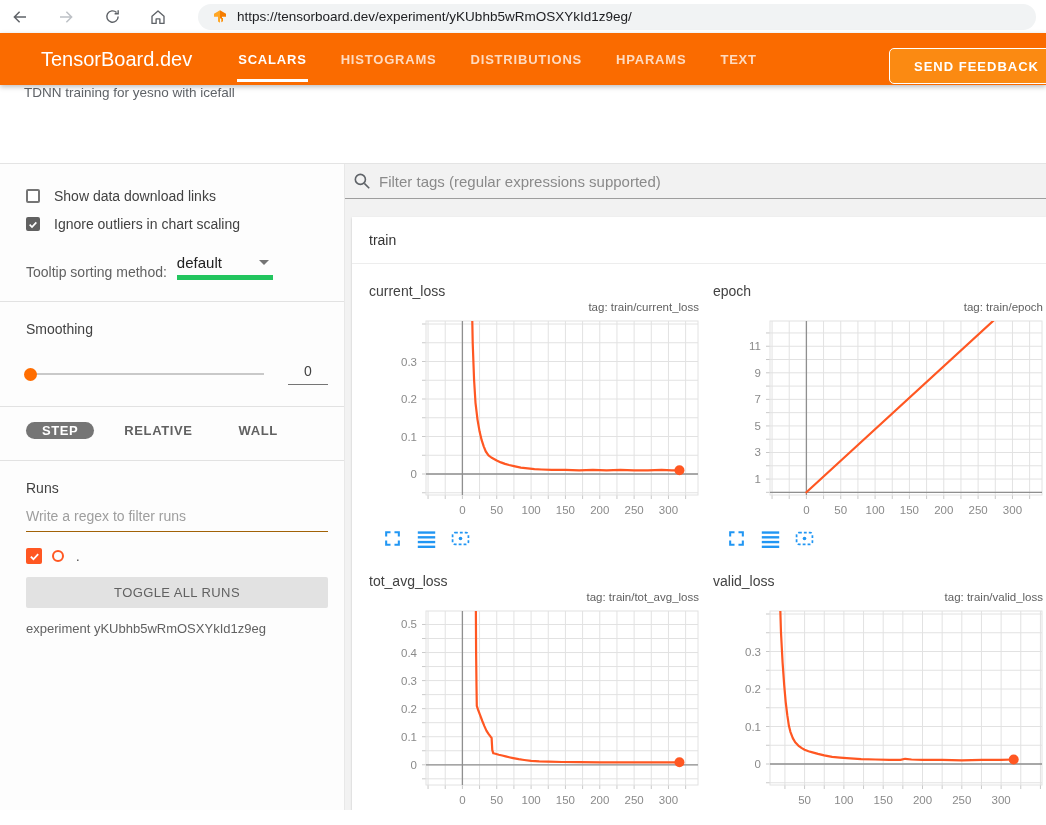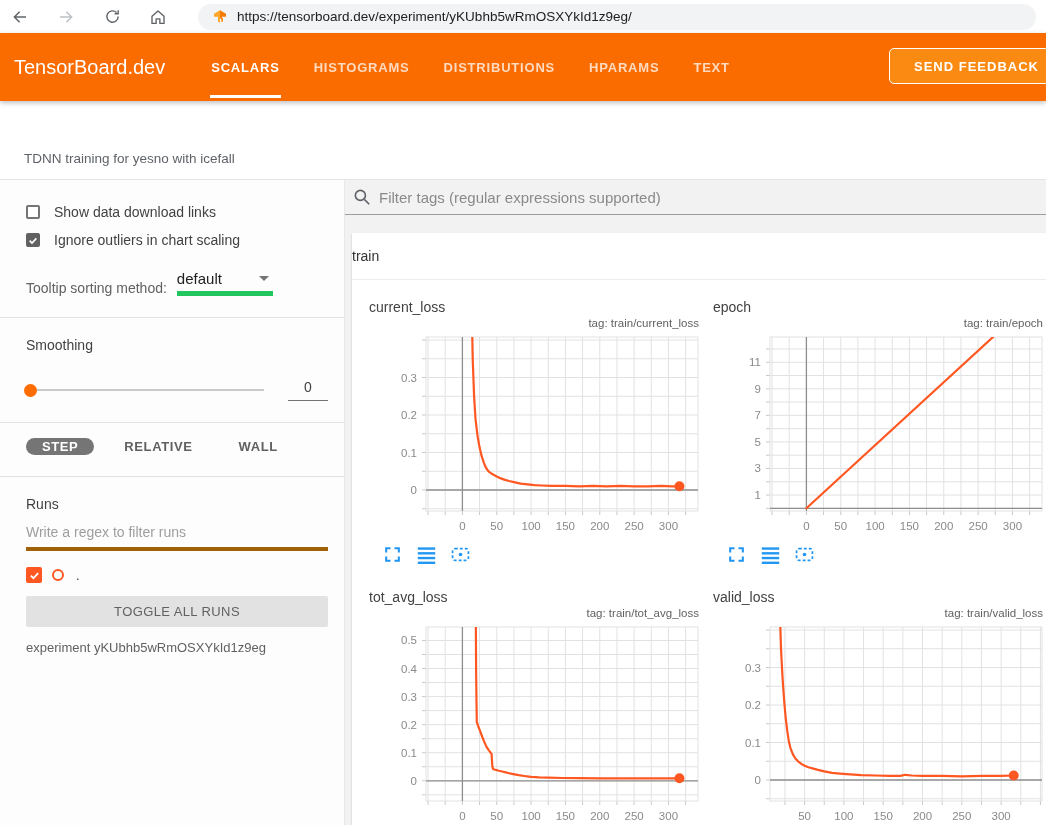--- a/index.html
+++ b/index.html
@@ -8,30 +8,30 @@
 
   
   .chrome { height:33px; display:flex; align-items:center; padding:0 10px 0 8px; background:#fff;gap:16px; }
   .nav-ic { width:24px; height:24px; display:flex; align-items:center; justify-content:center; color:#5f6368; margin-right:6px; cursor:pointer; flex-shrink:0; }
   .nav-ic.disabled { color:#bdc1c6; }
   .url-pill { flex:1; height:26px; background:#f1f3f4; border-radius:13px; display:flex; align-items:center; padding:0 14px; margin-left:6px; }
   .favicon { width:16px; height:16px; margin-right:9px; flex-shrink:0; }
   .url-text { font-size:13.5px; color:#202124; white-space:nowrap; }
 
   
-  header { height:68px; background:#fa6b00; display:flex; align-items:center; padding-left:14px; position:relative; z-index:3; box-shadow:0 2px 5px rgba(0,0,0,0.25); }
+  header { height:52px; background:#fa6b00; display:flex; align-items:center; padding-left:41px; position:relative; z-index:3; box-shadow:0 2px 5px rgba(0,0,0,0.25); }
   .logo { color:#fff; font-size:20px; margin-right:46px; white-space:nowrap; }
   .tabs { display:flex; align-items:stretch; height:100%; }
   .tab { color:rgba(255,255,255,0.75); font-size:13px; font-weight:bold; letter-spacing:0.8px; display:flex; align-items:center; position:relative; cursor:pointer; margin-right:34px; }
   .tab.active { color:#fff; }
   .tab.active::after { content:""; position:absolute; left:-1px; right:-1px; bottom:3px; height:3px; background:#fff; }
   .feedback { position:absolute; right:-18px; top:15px; height:36px; padding:0 24px; border:1.5px solid #fff; border-radius:5px; background:#fb8a12; color:#fff; font-size:13px; letter-spacing:1px; font-weight:bold; font-family:inherit; cursor:pointer; white-space:nowrap; }
 
   
-  .band { height:79px; background:#fff; border-bottom:1px solid #e4e4e4; display:flex; align-items:flex-end; padding:0 0 13px 24px; position:relative; z-index:1; }
+  .band { height:79px; background:#fff; border-bottom:1px solid #e4e4e4; display:flex; padding:0 0 13px 24px; position:relative; z-index:1; }
   .band span { font-size:13.5px; color:#5f6368; }
 
   
   .content { display:flex; height:646px; }
   aside { width:345px; flex-shrink:0; background:#fdfdfd; border-right:1px solid #e8e8e8; padding:24px 16px 0 26px; font-size:14px; color:#424242; }
   main { flex:1; background:#f2f2f2; overflow:hidden; min-width:0; }
 
   
   .cb-row { display:flex; align-items:center; margin-bottom:12px; cursor:pointer; }
   .cb { width:14px; height:14px; border:2px solid #757575; border-radius:2px; margin-right:14px; flex-shrink:0; display:flex; align-items:center; justify-content:center; background:#fff; }
@@ -42,36 +42,36 @@
   .caret { width:0; height:0; border-left:5px solid transparent; border-right:5px solid transparent; border-top:5px solid #757575; margin-right:4px; }
   .divider { height:1px; background:#e2e2e2; margin:21px -16px 0 -26px; }
   .sec-label { margin-top:19px; color:#424242; }
   .slider-row { display:flex; align-items:center; margin-top:26px; }
   .track { flex:1; height:2px; background:#c9c9c9; position:relative; margin-right:24px; cursor:pointer; }
   .knob { position:absolute; left:-2px; top:-5.5px; width:13px; height:13px; border-radius:50%; background:#ff6d00; }
   .sval { width:40px; text-align:center; border-bottom:1px solid #757575; padding-bottom:5px; font-size:14px; color:#424242; cursor:text; }
   .axis-btns { margin-top:15px; display:flex; align-items:center; }
   .axis-btn { font-size:13px; letter-spacing:0.6px; color:#616161; padding:1px 16px; border-radius:10px; margin-right:14px; cursor:pointer; font-weight:bold; }
   .axis-btn.selected { background:#757575; color:#fff; }
-  .run-filter { display:block; width:100%; border:none; border-bottom:4px solid #a16207; background:transparent; font-size:14px; color:#424242; padding:12px 0 7px 0; outline:none; font-family:inherit; }
+  .run-filter { display:block; width:100%; border:none; border-bottom:1px solid #a16207; background:transparent; font-size:14px; color:#424242; padding:12px 0 7px 0; outline:none; font-family:inherit; }
   .run-filter::placeholder { color:#9e9e9e; }
   .run-row { display:flex; align-items:center; margin-top:16px; }
   .run-cb { width:16px; height:16px; border-radius:2px; display:flex; align-items:center; justify-content:center; margin-right:10px; cursor:pointer; }
   .run-swatch { width:12px; height:12px; border-radius:50%; border:2px solid #ff5722; margin-right:12px; }
   .run-name { font-size:13px; color:#424242; }
   .toggle-runs { margin-top:13px; width:100%; height:31px; background:#e2e2e2; border:none; border-radius:2px; color:#616161; font-size:13px; letter-spacing:0.4px; font-family:inherit; cursor:pointer; }
   .exp-id { margin-top:13px; font-size:13px; color:#616161; }
 
   
   .filter-row { height:35px; display:flex; align-items:center; padding-left:8px; border-bottom:1px solid #9e9e9e; }
   .search-ic { width:18px; height:18px; margin-right:8px; flex-shrink:0; }
   .filter-row input { flex:1; border:none; background:transparent; font-size:15px; color:#424242; outline:none; font-family:inherit; }
   .filter-row input::placeholder { color:#8a8a8a; }
   .card { margin:18px 0 0 7px; background:#fff; box-shadow:0 1px 2px rgba(0,0,0,0.2); min-height:600px; }
-  .card-header { height:47px; display:flex; align-items:center; border-bottom:1px solid #ededed; font-size:14px; color:#333; cursor:pointer; }
+  .card-header { height:47px; display:flex; align-items:center; padding-left:17px; border-bottom:1px solid #ededed; font-size:14px; color:#333; cursor:pointer; }
   .charts { padding:19px 16px 0 17px; display:grid; grid-template-columns:330px 330px; column-gap:14px; row-gap:25px; }
   .chart-title { font-size:14px; color:#424242; }
   .chart-tag { font-size:11.5px; color:#616161; margin-top:2px;text-align:right; }
   svg.plot { display:block; margin-top:5px; }
   .icon-row { display:flex; margin:6px 0 0 14px; }
   .tool-ic { width:19px; height:19px; margin-right:15px; cursor:pointer; }
 </style>
 </head>
 <body>
 

